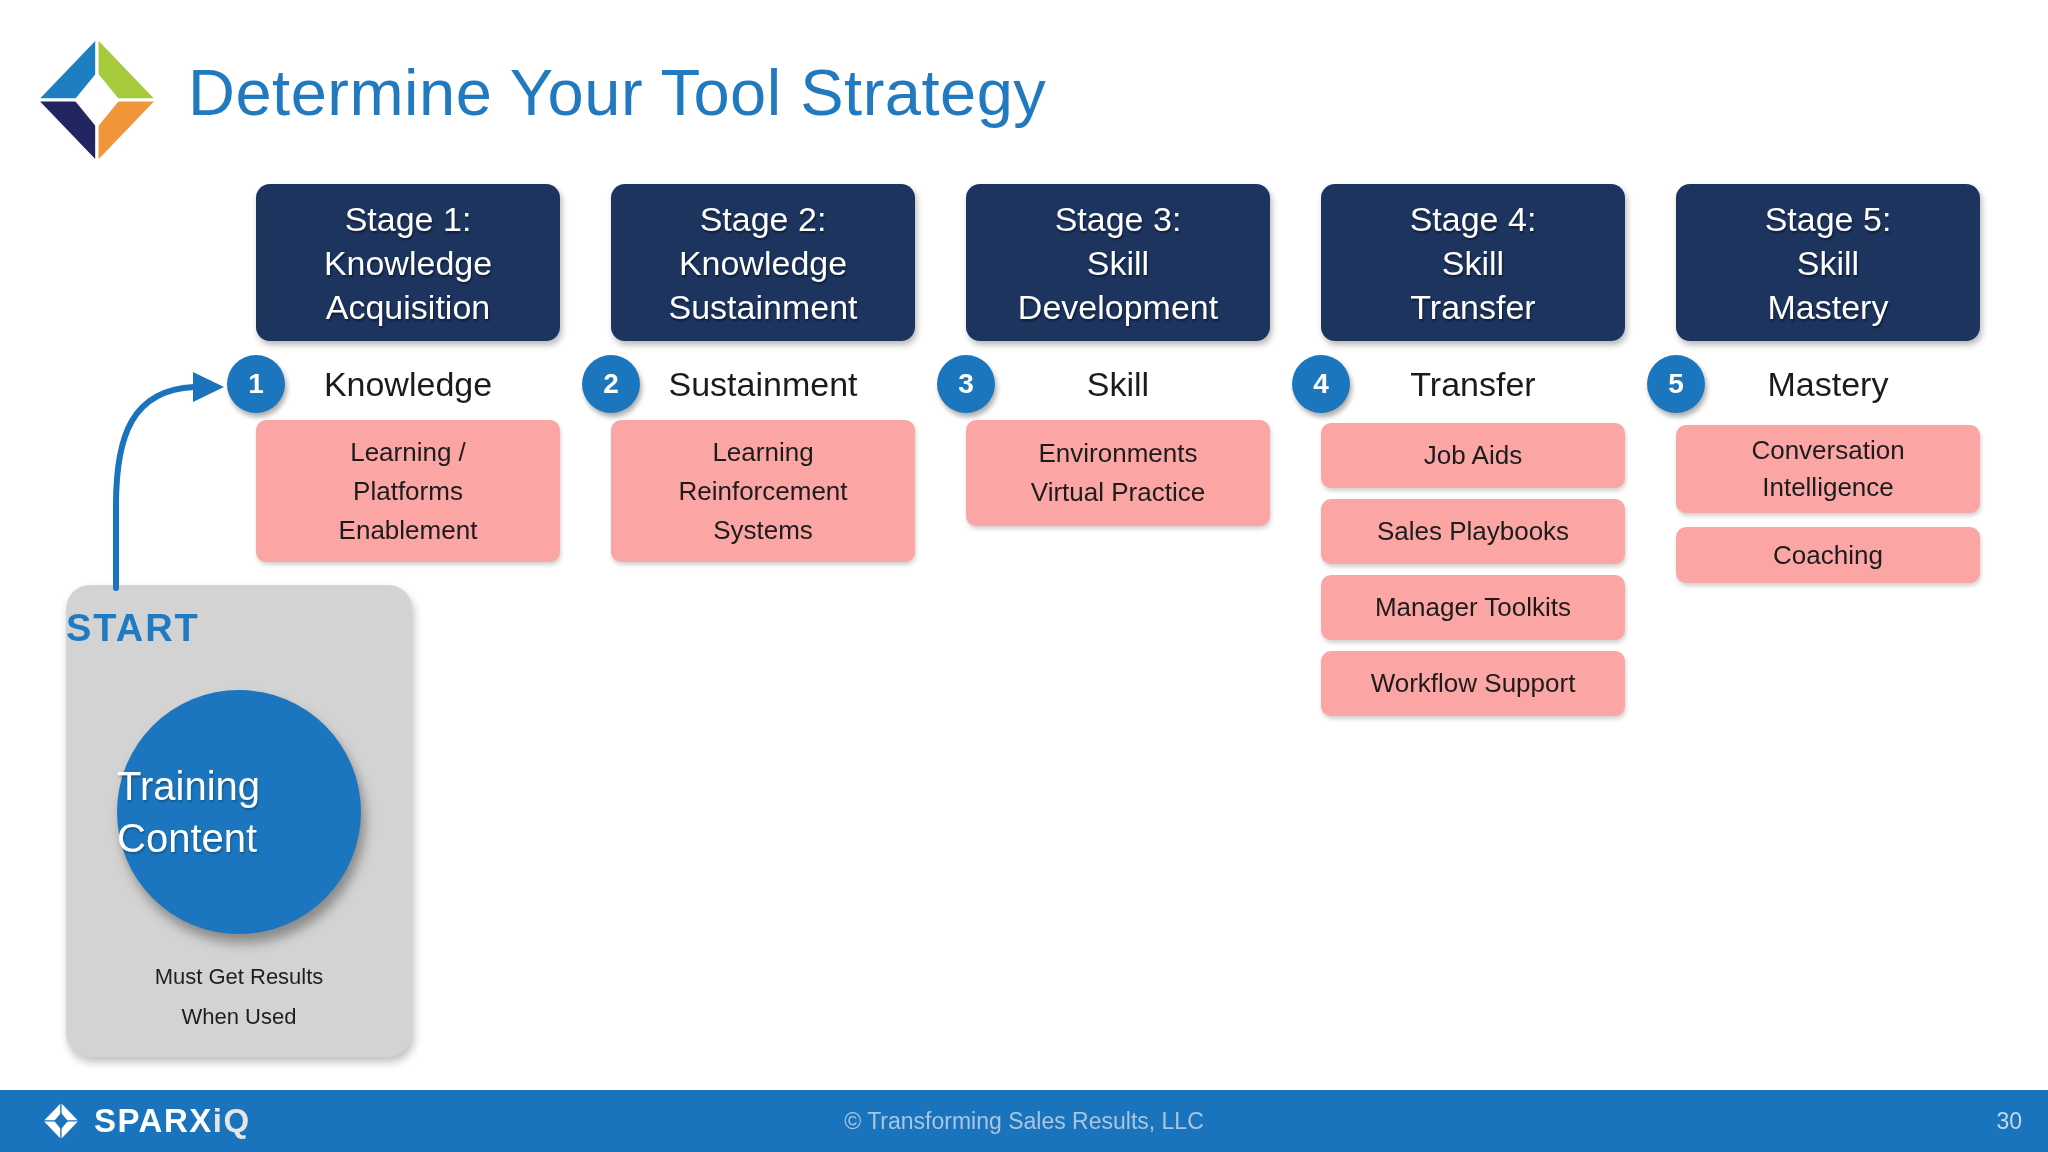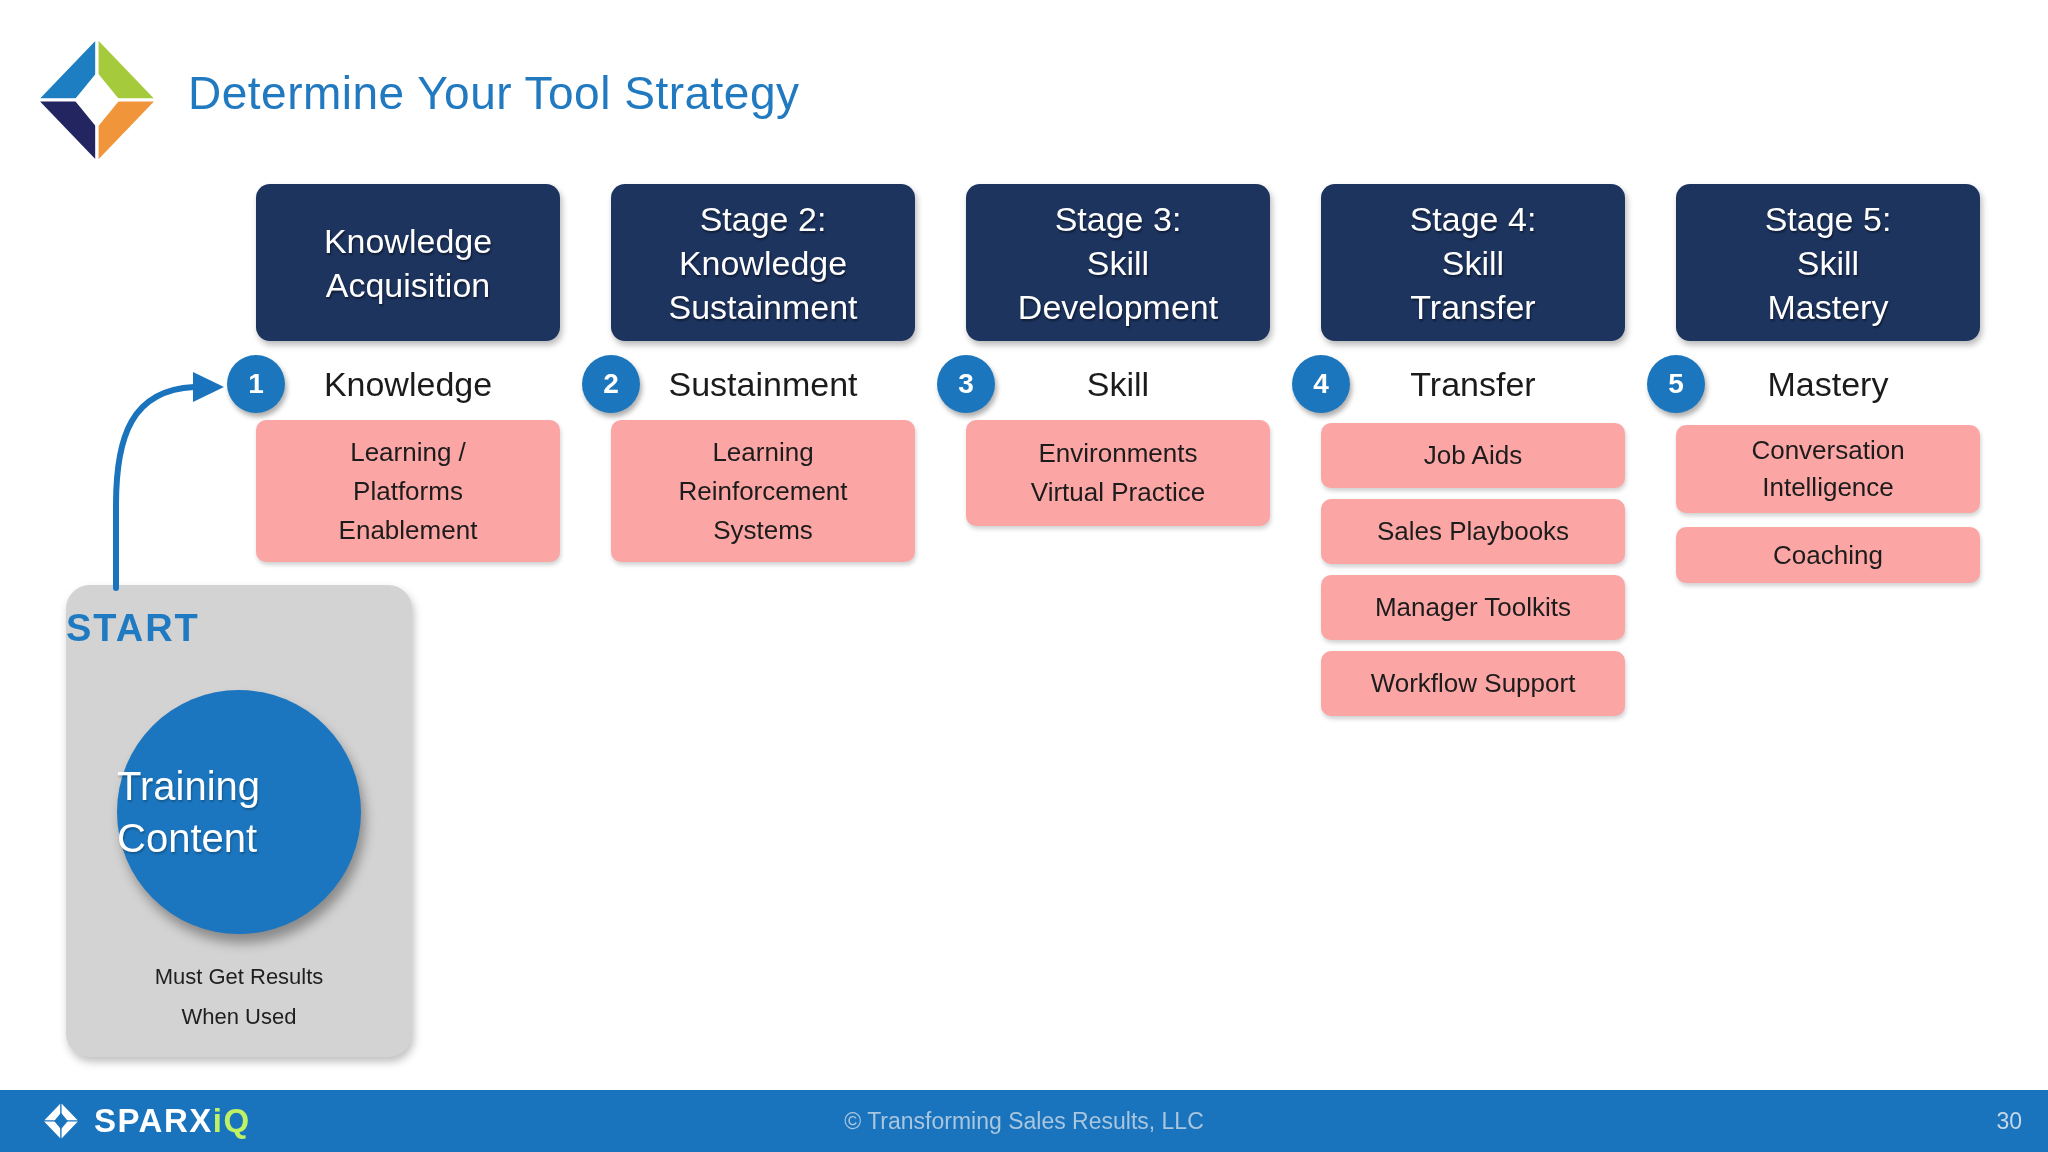--- a/index.html
+++ b/index.html
@@ -5,21 +5,21 @@
   * { margin:0; padding:0; box-sizing:border-box; }
   html,body { background:#ffffff; }
   .page {
     position:relative; width:2048px; height:1152px; background:#ffffff;
     font-family:"Liberation Sans", sans-serif; overflow:hidden;
   }
 
   
   .logo { position:absolute; left:34px; top:34px; width:126px; height:132px; }
   .title {
-    position:absolute; left:188px; top:60px; font-size:46px; line-height:66px;
+    position:absolute; left:188px; top:60px; font-size:65px; line-height:66px;
     color:#2179c0; letter-spacing:0.5px; white-space:nowrap;
   }
 
   
   .col { position:absolute; top:0; width:304px; height:800px; }
   .stage-head {
     position:absolute; top:184px; left:0; width:304px; height:157px;
     background:#1d345f; border-radius:14px; color:#ffffff;
     font-size:34px; line-height:44px; text-align:center;
     display:flex; flex-direction:column; justify-content:center;
@@ -71,21 +71,21 @@
 
   .flow-arrow { position:absolute; left:0; top:0; pointer-events:none; }
 
   
   .footer {
     position:absolute; left:0; top:1090px; width:2048px; height:62px;
     background:#1a73bd;
   }
   .footer-logo { position:absolute; left:42px; top:0; height:62px; display:flex; align-items:center; gap:14px; }
   .brand-text { font-size:33px; font-weight:bold; color:#ffffff; letter-spacing:1.5px; white-space:nowrap; }
-  .brand-accent { color:#bef264; }
+  .brand-accent { color:#e5e5e5; }
   .footer-copy {
     position:absolute; left:0; top:0; width:100%; height:62px;
     display:flex; align-items:center; justify-content:center;
     font-size:23px; color:#a9c6de;
   }
   .page-num {
     position:absolute; right:26px; top:0; height:62px;
     display:flex; align-items:center; font-size:23px; color:#c3d7e8;
   }
 </style>
@@ -98,20 +98,21 @@
     <polygon points="50,2 2,52 50,52" fill="#1d7ec2" stroke="#ffffff" stroke-width="2.5"></polygon>
     <polygon points="50,2 98,52 50,52" fill="#a5cb3d" stroke="#ffffff" stroke-width="2.5"></polygon>
     <polygon points="2,52 50,102 50,52" fill="#22255f" stroke="#ffffff" stroke-width="2.5"></polygon>
     <polygon points="98,52 50,102 50,52" fill="#f1953b" stroke="#ffffff" stroke-width="2.5"></polygon>
     <polygon points="50,30 68,52 50,74 32,52" fill="#ffffff"></polygon>
   </svg>
   <div class="title">Determine Your Tool Strategy</div>
 
   <div class="col" style="left:256px">
     <div class="stage-head">
+      <div>Stage 1:</div>
       <div>Knowledge</div>
       <div>Acquisition</div>
     </div>
     <div class="num-badge">1</div>
     <div class="num-label">Knowledge</div>
     <div class="tool" style="top:420px;height:142px">
       <div>Learning /</div>
       <div>Platforms</div>
       <div>Enablement</div>
     </div>

